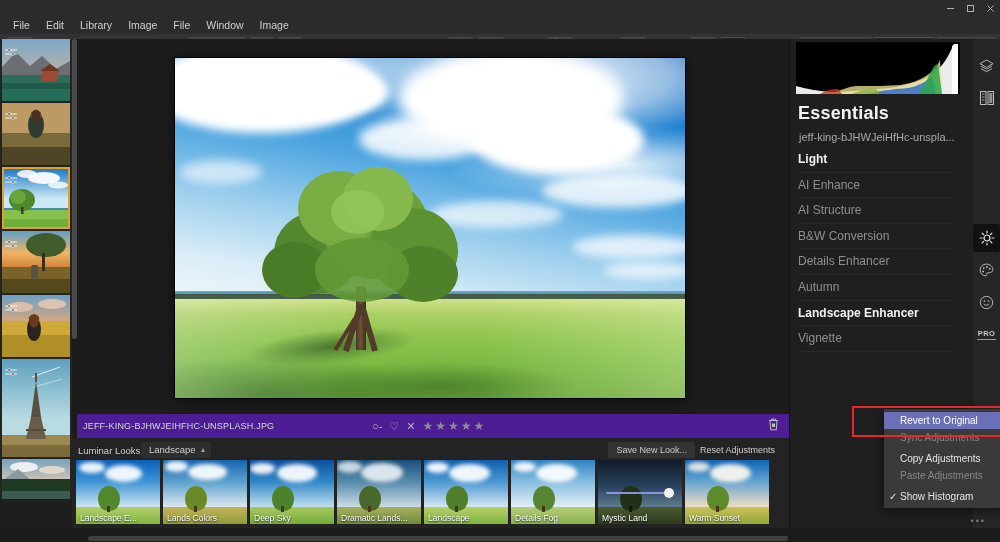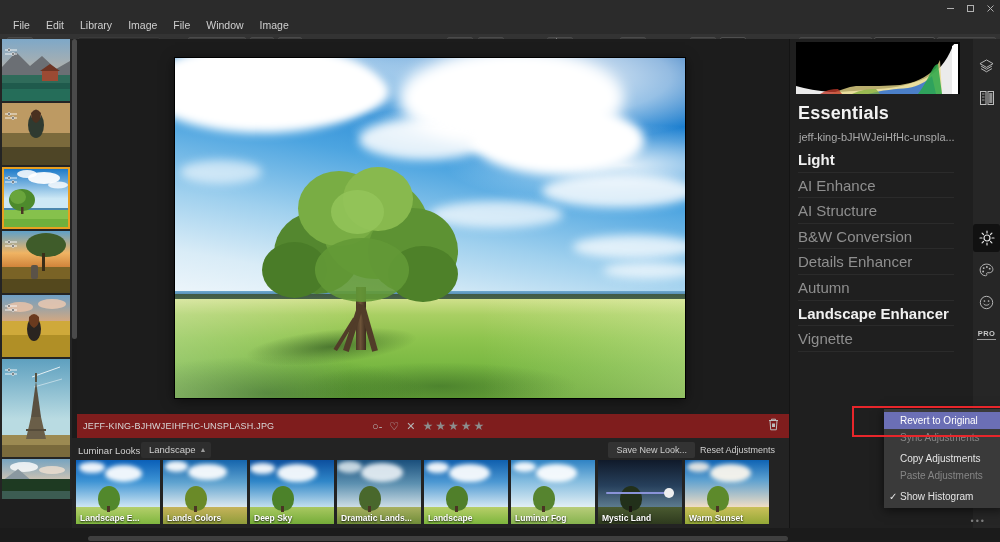--- a/index.html
+++ b/index.html
@@ -137,21 +137,21 @@
   .cw { position:absolute; border-radius:50%; }
   .trunk {
     position:absolute; left:46%; bottom:0; width:5%; height:34%;
     background: linear-gradient(90deg,#4a3726 0%, #6d5338 45%, #3c2c1e 100%);
   }
   .branch { position:absolute; bottom:0; background:#513c29; transform-origin: bottom center; }
 
   
   .infobar {
     position:absolute; top:414px; left:77px; width:712px; height:24px;
-    background:#7f1d1d; display:flex; align-items:center;
+    background:#4c1d95; display:flex; align-items:center;
   }
   .fname { position:absolute; left:6px; color:#d8d8d8; font-size:9px; letter-spacing:.2px; }
   .rate { position:absolute; left:295px; display:flex; align-items:center; gap:7px; color:#b5b5b5; font-size:11px; }
   .stars { display:flex; gap:1px; color:#8d8d8d; font-size:12px; letter-spacing:1px; }
   .trash { position:absolute; right:10px; color:#b9b9b9; }
 
   
   .looks {
     position:absolute; top:438px; left:72px; width:717px; height:90px; background:#232323;
   }
@@ -161,21 +161,21 @@
     position:absolute; left:63px; top:0; height:16px; padding:0 16px 0 8px;
     background:#2e2e2e; border-radius:2px; color:#cfcfcf; font-size:9.5px; line-height:16px;
   }
   .looks-cat .chev { position:absolute; right:5px; top:0; font-size:7px; color:#9a9a9a; }
   .looks-btn {
     position:absolute; top:0; height:16px; padding:0 8px; background:#333; border-radius:2px;
     color:#cecece; font-size:9px; line-height:16px;
   }
   .looks-strip { position:absolute; top:22px; left:4px; display:flex; gap:3px; }
   .look {
-    position:relative; width:84px; height:64px; overflow:hidden; flex:0 0 auto; background:#111;font-weight:bold;
+    position:relative; width:84px; height:64px; overflow:hidden; flex:0 0 auto; background:#111;
   }
   .look.sel { outline:2px solid #d8d8d8; outline-offset:-2px; }
   .look-name {
     position:absolute; left:0; bottom:1px; width:100%; color:#fff; font-size:8.5px;
     padding-left:4px; text-shadow:0 1px 2px rgba(0,0,0,.95); white-space:nowrap; overflow:hidden;
   }
   .look-slider { position:absolute; left:8px; right:8px; top:44%; height:10px; }
   .look-slider .bar { position:absolute; top:4px; left:0; right:0; height:2px; background:#8a93d8; border-radius:2px; }
   .look-slider .knob { position:absolute; right:0; top:0; width:10px; height:10px; border-radius:50%; background:#efefef; }
   .mini { position:absolute; inset:0; }
@@ -191,21 +191,21 @@
     border-left:1px solid #141414;
   }
   .histogram {
     position:absolute; top:3px; left:6px; width:164px; height:52px; background:#000; overflow:hidden;
   }
   .hist-svg { display:block; }
   .ess-title { position:absolute; top:64px; left:8px; color:#f2f2f2; font-size:18px; font-weight:bold; letter-spacing:.2px; }
   .ess-file { position:absolute; top:92px; left:9px; color:#a9a9a9; font-size:11px; }
   .ess-list { position:absolute; top:108px; left:8px; width:156px; }
   .ess-row {
-    height:25.6px; line-height:25.6px; font-size:15px; color:#8f8f8f;
+    height:25.6px; line-height:25.6px; font-size:12px; color:#8f8f8f;
     border-bottom:1px solid #2b2b2b;
   }
   .ess-row.on { color:#f0f0f0; font-weight:bold; }
 
   
   .rail { position:absolute; top:39px; right:0; width:27px; height:503px; background:#262626; }
   .rail-ic {
     width:27px; height:28px; display:flex; align-items:center; justify-content:center; color:#bdbdbd;
   }
   .rail-ic.sel { background:#111; border-radius:3px; }
@@ -690,21 +690,21 @@
 
       <div class="look">
         <div class="mini">
           <div class="mini-sky" style="background:linear-gradient(180deg,#2f83c4 0%,#84bcdf 45%,#e2eff5 100%)"></div>
           <div class="mini-cloud" style="left:30%;top:6%;width:48%;height:28%"></div>
           <div class="mini-cloud" style="left:2%;top:3%;width:28%;height:16%"></div>
           <div class="mini-grd" style="background:linear-gradient(180deg,#b8cd7a 0%,#86b34e 100%)"></div>
           <div class="mini-tree" style="background:#56842f"></div>
           <div class="mini-trunk"></div>
         </div>
-        <span class="look-name">Luminar Fog</span>
+        <span class="look-name">Details Fog</span>
       </div>
 
       <div class="look sel">
         <div class="mini">
           <div class="mini-sky" style="background:linear-gradient(180deg,#101a2a 0%,#27405c 55%,#5d7b8e 100%)"></div>
           <div class="mini-grd" style="background:linear-gradient(180deg,#4a5a30 0%,#2e3a1e 100%)"></div>
           <div class="mini-tree" style="background:#22301a"></div>
           <div class="mini-trunk" style="background:#1a1410"></div>
         </div>
         <div class="look-slider">

